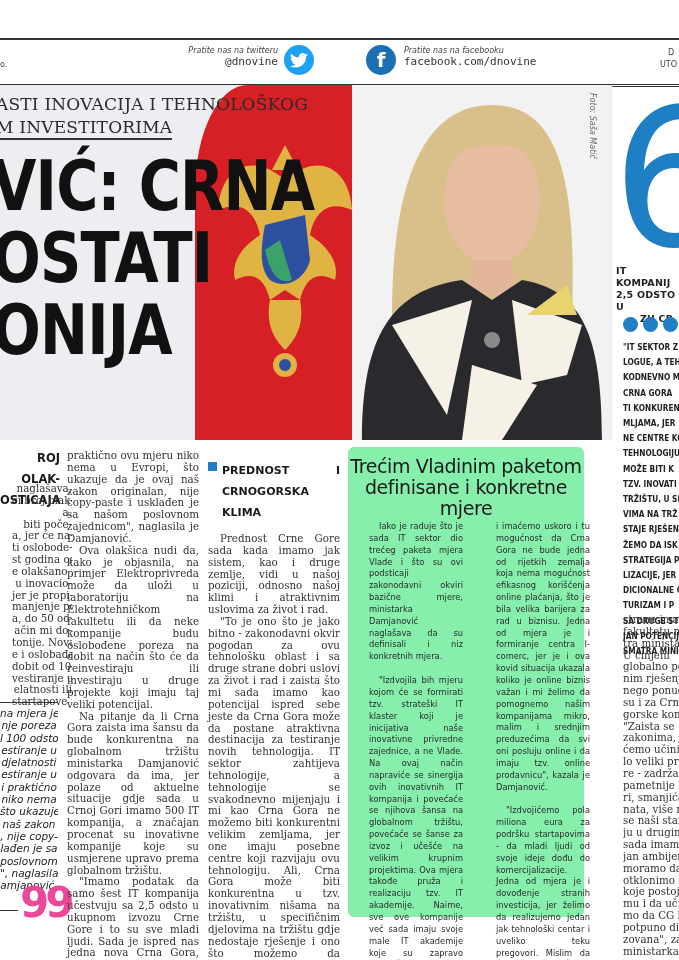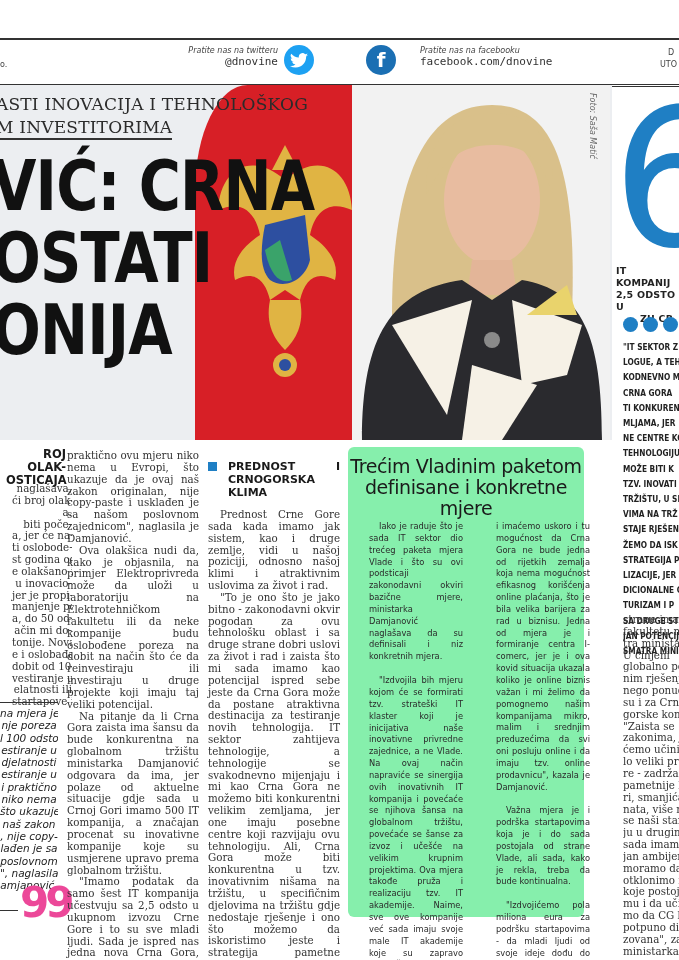--- a/index.html
+++ b/index.html
@@ -21,21 +21,21 @@
   .credit{font-family:"DejaVu Sans",sans-serif;font-style:italic;font-size:8px;color:#666;writing-mode:vertical-rl;}
   
   #bignum{left:612px;top:95px;font-family:"DejaVu Sans",sans-serif;font-size:190px;color:#1f7fc4;line-height:170px;}
   .cap{font-family:"DejaVu Sans",sans-serif;font-weight:bold;font-size:9.5px;color:#222;line-height:12px;letter-spacing:0.2px;}
   .dot{width:15px;height:15px;border-radius:50%;background:#1f7fc4;display:inline-block;margin-right:5px;}
   .sidequote{font-family:"DejaVu Sans",sans-serif;font-weight:bold;font-size:9px;line-height:15.2px;color:#222;white-space:nowrap;transform:scaleX(0.82);transform-origin:left top;}
   
   .col{font-family:"DejaVu Serif",serif;font-size:10.3px;line-height:11.85px;color:#333;text-align:justify;hyphens:auto;}
   .col p{margin:0;text-indent:12px;}
   .col p.noindent{text-indent:0;}
-  .subhead{font-family:"DejaVu Sans",sans-serif;font-weight:bold;font-size:11.5px;line-height:13px;color:#1a1a1a;padding-left:6px;}
+  .subhead{font-family:"DejaVu Sans",sans-serif;font-weight:bold;font-size:11.5px;line-height:21px;color:#1a1a1a;}
   .pullquote{font-family:"DejaVu Sans",sans-serif;font-style:italic;font-size:10.5px;line-height:12.3px;color:#222;text-align:right;}
   
   #box{left:348px;top:447px;width:236px;height:470px;background:#86efac;border-radius:6px;}
   .boxtitle{font-family:"DejaVu Sans",sans-serif;font-size:19px;line-height:21px;color:#1a1a1a;text-align:center;letter-spacing:-0.4px;}
   .boxcol{font-family:"DejaVu Sans",sans-serif;font-size:8.3px;line-height:11.85px;color:#2a2a2a;text-align:justify;}
   .boxcol p{margin:12px;text-indent:10px;}
 </style>
 </head>
 <body>
 
@@ -46,21 +46,21 @@
     <div class="follow-small">Pratite nas na twitteru</div>
     <div class="follow-big">@dnovine</div>
   </div>
   <div class="abs circle-icon" style="left:284px;top:5px;width:30px;height:30px;background:#1da1f2;">
     <svg width="18" height="15" viewBox="0 0 24 20">
         <path fill="#fff" d="M24 2.4a9.8 9.8 0 0 1-2.8.8A4.9 4.9 0 0 0 23.3.5a9.8 9.8 0 0 1-3.1 1.2A4.9 4.9 0 0 0 11.8 6 14 14 0 0 1 1.7.9a4.9 4.9 0 0 0 1.5 6.6A4.9 4.9 0 0 1 1 6.9a4.9 4.9 0 0 0 3.9 4.8 4.9 4.9 0 0 1-2.2.1 4.9 4.9 0 0 0 4.6 3.4A9.9 9.9 0 0 1 0 17.2 14 14 0 0 0 7.5 19.4c9.1 0 14-7.5 14-14v-.6A10 10 0 0 0 24 2.4z"></path>
       </svg>
   </div>
 
   <div class="abs circle-icon" style="left:366px;top:5px;width:30px;height:30px;background:#1b6fb3;font-size:20px;">f</div>
-  <div class="abs" style="left:404px;top:6px;margin-left:16px;">
+  <div class="abs" style="left:404px;top:6px;">
     <div class="follow-small">Pratite nas na facebooku</div>
     <div class="follow-big">facebook.com/dnovine</div>
   </div>
 
   <div class="abs follow-small" style="left:668px;top:8px;font-style:normal;">D</div>
   <div class="abs follow-small" style="left:660px;top:20px;font-style:normal;">UTO</div>
 </div>
 
 <div id="hero" class="abs"></div>
 
@@ -233,16 +233,15 @@
 <div id="box" class="abs">
   <div class="boxtitle" style="margin-top:9px;">Trećim Vladinim paketom</div>
   <div class="boxtitle">definisane i konkretne mjere</div>
   <div class="abs boxcol" style="left:9px;top:62px;width:118px;">
     <p>Iako je raduje što je sada IT sektor dio trećeg paketa mjera Vlade i što su ovi podsticaji zakonodavni okviri bazične mjere, ministarka Damjanović naglašava da su definisali i niz konkretnih mjera.</p>
     <p>"Izdvojila bih mjeru kojom će se formirati tzv. strateški IT klaster koji je inicijativa naše inovativne privredne zajednice, a ne Vlade. Na ovaj način napraviće se sinergija ovih inovativnih IT kompanija i povećaće se njihova šansa na globalnom tržištu, povećaće se šanse za izvoz i učešće na velikim krupnim projektima. Ova mjera takođe pruža i realizaciju tzv. IT akademije. Naime, sve ove kompanije već sada imaju svoje male IT akademije koje su zapravo specifični kursevi za bolju pripremu naših mladih ljudi da budu konkurentni na tržištu. Nama je sada cilj da se sve te male kompanije udruže u jednu veliku IT akademiju. Vlada želi da podrži ovu sjajnu inicijativu, jer na ovaj način ta akademija će biti otvorena i za srednjoškolce i mi ćemo na taj način usmjeravati naše mlade ljude prema ovom najperspektivnijem sektoru", ocijenila je Damjanović.</p>
 
   </div>
   <div class="abs boxcol" style="left:136px;top:62px;width:118px;">
     <p style="text-indent:0;">i imaćemo uskoro i tu mogućnost da Crna Gora ne bude jedna od rijetkih zemalja koja nema mogućnost efikasnog korišćenja online plaćanja, što je bila velika barijera za rad u biznisu. Jedna od mjera je i formiranje centra I-comerc, jer je i ova kovid situacija ukazala koliko je online biznis važan i mi želimo da pomognemo našim kompanijama mikro, malim i srednjim preduzećima da svi oni posluju online i da imaju tzv. online prodavnicu", kazala je Damjanović.</p>
-    <p>Važna mjera je i podrška startapovima koja je i do sada postojala od strane Vlade, ali sada, kako je rekla, treba da bude kontinualna.</p>
     <p>"Izdvojićemo pola miliona eura za podršku startapovima - da mladi ljudi od svoje ideje dođu do komercijalizacije. Jedna od mjera je i dovođenje stranih investicija, jer želimo da realizujemo jedan jak tehnološki centar i uveliko teku pregovori. Mislim da će to biti sjajna šansa za Crnu Goru, jer je riječ o kompaniji koja dolazi iz Silicijumske doline. Naravno, želimo da inovacije pomognu i javnom sektoru, ali digitalizacija Crne Gore ne treba da bude digitalizacija javnog sektora, već ono što mi hoćemo jeste da je digitalizacija bude cijela Crna Gora", jasna je Damjanović.</p>
   </div>
 </div>
 
 </body></html>

